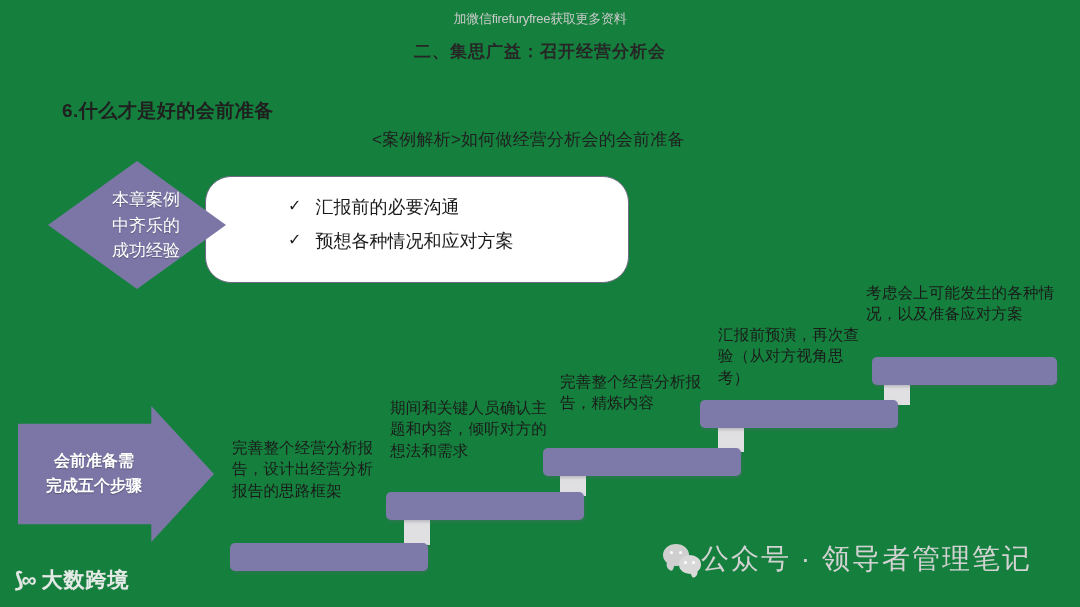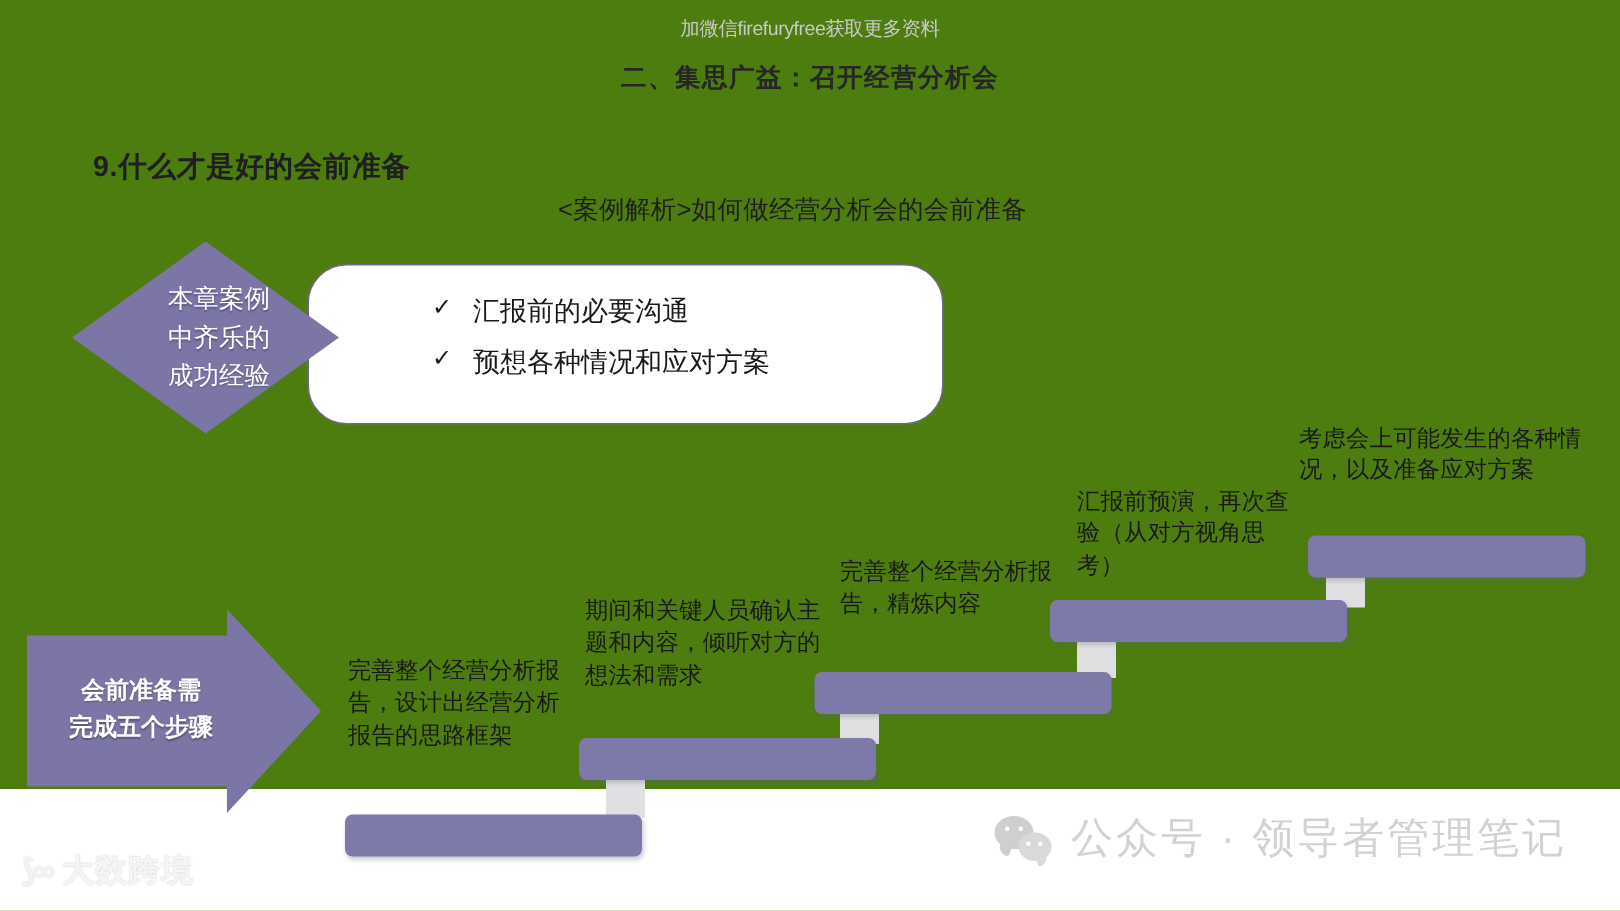--- a/index.html
+++ b/index.html
@@ -8,22 +8,22 @@
     width: 1080px;
     height: 607px;
     background: #ffffff;
     font-family: "Liberation Sans", "DejaVu Sans", sans-serif;
     overflow: hidden;
   }
 
   #slide {
     position: relative;
     width: 1080px;
-    height: 526px;
-    background: #4d7c0f;
+    height: 607px;
+    background: #15803d;
   }
 
   
   .top-watermark {
     position: absolute;
     top: 10px;
     left: 0;
     width: 1080px;
     text-align: center;
     font-size: 13px;
@@ -210,21 +210,20 @@
     letter-spacing: 1px;
     text-shadow: 0 0 1px rgba(170,170,170,0.75);
   }
 
   .wm-right {
     position: absolute;
     left: 663px;
     top: 540px;
     display: flex;
     align-items: center;
-    gap: 13px;
   }
   .wm-right .wechat {
     position: relative;
     width: 38px;
     height: 30px;
     flex: 0 0 auto;
   }
   .wm-right .wechat .b1 {
     position: absolute;
     left: 0; top: 0;
@@ -272,21 +271,21 @@
 </style>
 </head>
 <body>
 
 <div id="slide">
 
   <div class="top-watermark">加微信firefuryfree获取更多资料</div>
 
   <div class="slide-title">二、集思广益：召开经营分析会</div>
 
-  <div class="sub-heading">9.什么才是好的会前准备</div>
+  <div class="sub-heading">6.什么才是好的会前准备</div>
 
   <div class="case-line">&lt;案例解析&gt;如何做经营分析会的会前准备</div>
 
   <div class="callout-box"></div>
 
   <div class="callout-list">
     <div class="callout-item">
       <span class="check-icon">✓</span>
       <span>汇报前的必要沟通</span>
     </div>

